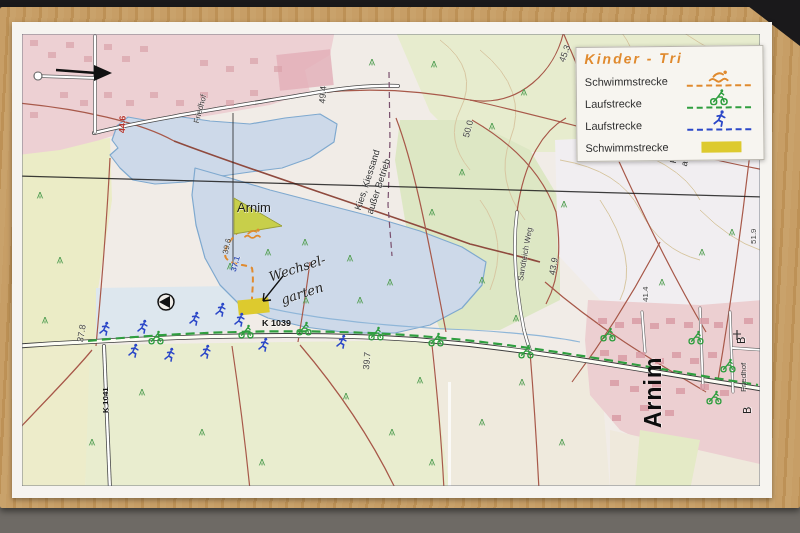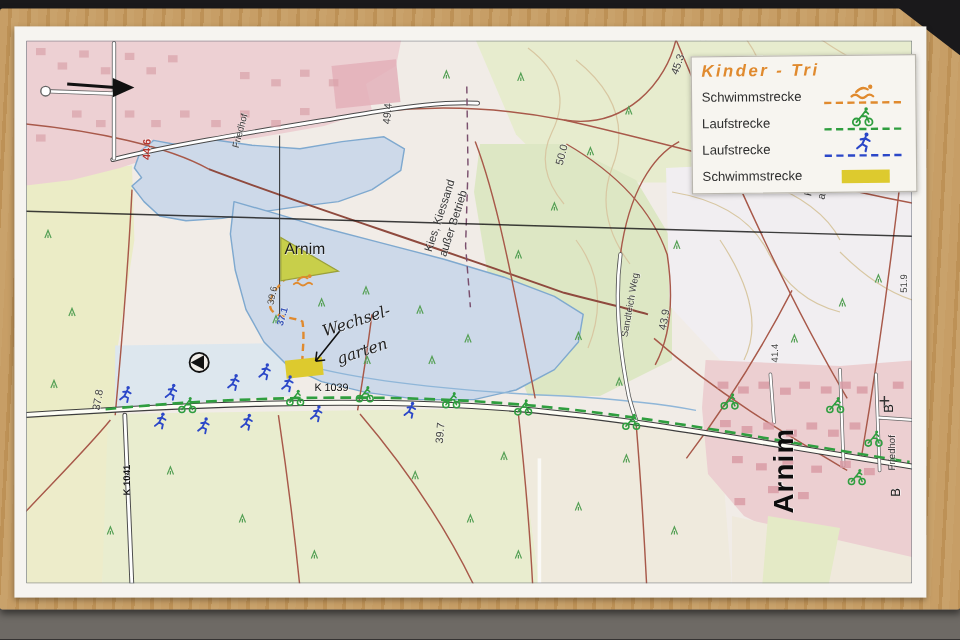--- a/index.html
+++ b/index.html
@@ -302,21 +302,21 @@
     <div class="lbl" style="left:237px;top:200px;font-size:13px;color:#1a1a1a;">Arnim</div>
     <div class="lbl hand" style="left:267px;top:270px;font-size:13px;color:#222;transform:rotate(-18deg);">Wechsel-</div>
     <div class="lbl hand" style="left:279px;top:293px;font-size:13px;color:#222;transform:rotate(-18deg);">garten</div>
     <div class="lbl" style="left:352px;top:208px;font-size:9.5px;color:#333;transform:rotate(-72deg);">Kies, Kiessand</div>
     <div class="lbl" style="left:364px;top:212px;font-size:9.5px;color:#333;transform:rotate(-72deg);">außer Betrieb</div>
     <div class="lbl" style="left:668px;top:162px;font-size:9px;color:#333;transform:rotate(-78deg);">Kies, Ki</div>
     <div class="lbl" style="left:679px;top:165px;font-size:9px;color:#333;transform:rotate(-78deg);">außer B</div>
     <div class="lbl" style="left:640px;top:428px;font-size:23px;font-weight:bold;color:#0d0d0d;letter-spacing:1px;transform:rotate(-90deg);">Arnim</div>
     <div class="lbl" style="left:192px;top:122px;font-size:8px;transform:rotate(-75deg);">Friedhof</div>
     <div class="lbl" style="left:739px;top:392px;font-size:8px;transform:rotate(-90deg);">Friedhof</div>
-    <div class="lbl" style="left:262px;top:318px;font-size:9px;font-weight:normal;color:#111;">K 1039</div>
+    <div class="lbl" style="left:262px;top:318px;font-size:9px;font-weight:bold;color:#111;">K 1039</div>
     <div class="lbl" style="left:101px;top:413px;font-size:8px;font-weight:bold;color:#111;transform:rotate(-90deg);">K 1041</div>
     <div class="lbl" style="left:516px;top:280px;font-size:8px;color:#444;transform:rotate(-80deg);">Sandteich Weg</div>
     <div class="lbl" style="left:117px;top:133px;font-weight:bold;color:#b5342c;transform:rotate(-88deg);">44.6</div>
     <div class="lbl" style="left:317px;top:103px;color:#444;transform:rotate(-85deg);">49.4</div>
     <div class="lbl" style="left:461px;top:136px;color:#444;transform:rotate(-75deg);">50.0</div>
     <div class="lbl" style="left:557px;top:60px;color:#444;transform:rotate(-70deg);">45.3</div>
     <div class="lbl" style="left:547px;top:274px;color:#444;transform:rotate(-80deg);">43.9</div>
     <div class="lbl" style="left:641px;top:302px;font-size:8px;color:#444;transform:rotate(-90deg);">41.4</div>
     <div class="lbl" style="left:749px;top:244px;font-size:8px;color:#444;transform:rotate(-90deg);">51.9</div>
     <div class="lbl" style="left:221px;top:253px;font-size:8px;color:#444;transform:rotate(-78deg);">39.6</div>

